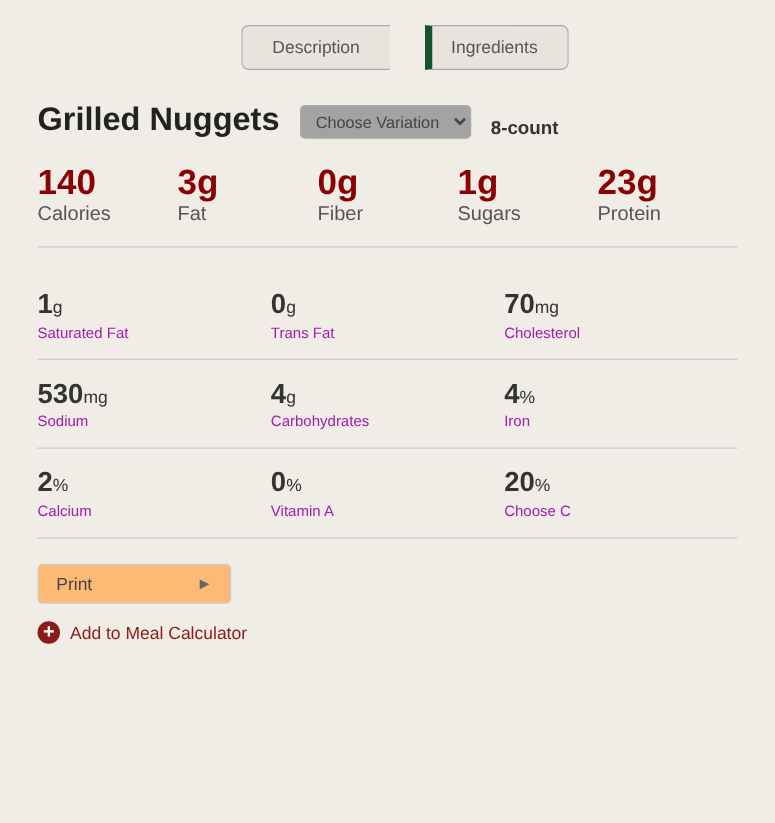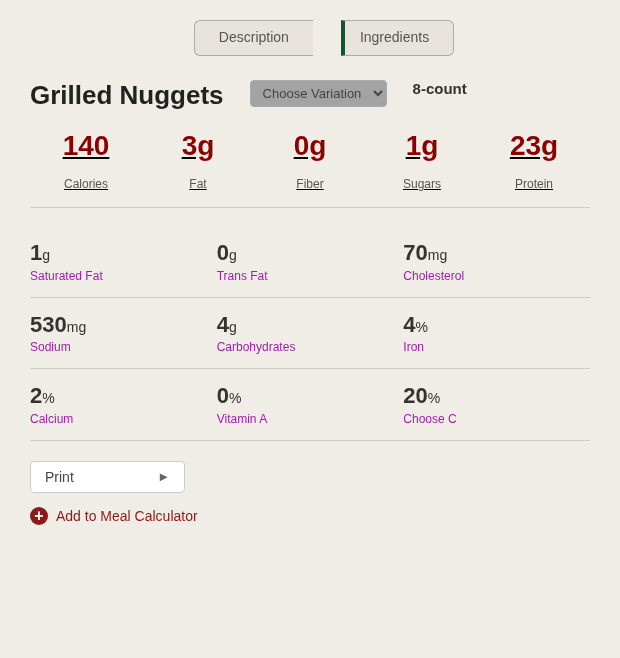--- a/index.html
+++ b/index.html
@@ -41,29 +41,29 @@
     .tab:last-child {
       border-radius: 0 6px 6px 0;
       border-left: none;
     }
     .tab.active {
       background: #6b6b5a;
       color: #fff;
       border-color: #6b6b5a;
     }
     .tab:not(:first-child):not(.active) {
-      border-left: 4px solid #14532d;
+      border-left: 6px solid #14532d;
       padding-left: 15px;
     }
 
     
     .title-row {
       display: flex;
-      align-items: flex-start;
-      gap: 26px;
+      align-items: flex-end;
+      gap: 16px;
       margin-bottom: 20px;
     }
     .food-title {
       font-size: 26px;
       font-weight: bold;
       color: #222;
     }
     .variation-select {
       padding: 4px 8px;
       border: 1px solid #aaa;
@@ -82,34 +82,33 @@
     
     .macro-row {
       display: flex;
       justify-content: space-between;
       align-items: flex-start;
       margin-bottom: 18px;
       padding-bottom: 16px;
       border-bottom: 1px solid #ccc;
     }
     .macro-item {
-      text-align: center;
+      text-align: left;
       flex: 1;
-      text-decoration: underline;
     }
     .macro-value {
       font-size: 28px;
       font-weight: bold;
       color: #8b0000;
       line-height: 1.1;
     }
     .macro-label {
-      font-size: 12px;
+      font-size: 16px;
       color: #555;
-      margin-top: 16px;
+      margin-top: 2px;
     }
 
     
     .detail-section {
       border-bottom: 1px solid #ccc;
       padding: 14px 0;
     }
     .detail-row {
       display: flex;
       gap: 0;
@@ -135,21 +134,21 @@
 
     
     .print-btn {
       display: inline-flex;
       align-items: center;
       justify-content: space-between;
       margin-top: 20px;
       padding: 7px 14px;
       border: 1px solid #ccc;
       border-radius: 4px;
-      background: #ffffff;
+      background: #fdba74;
       color: #444;
       font-size: 14px;
       cursor: pointer;
       min-width: 155px;
     }
     .print-arrow {
       font-size: 13px;
       color: #666;
       margin-left: 30px;
     }

